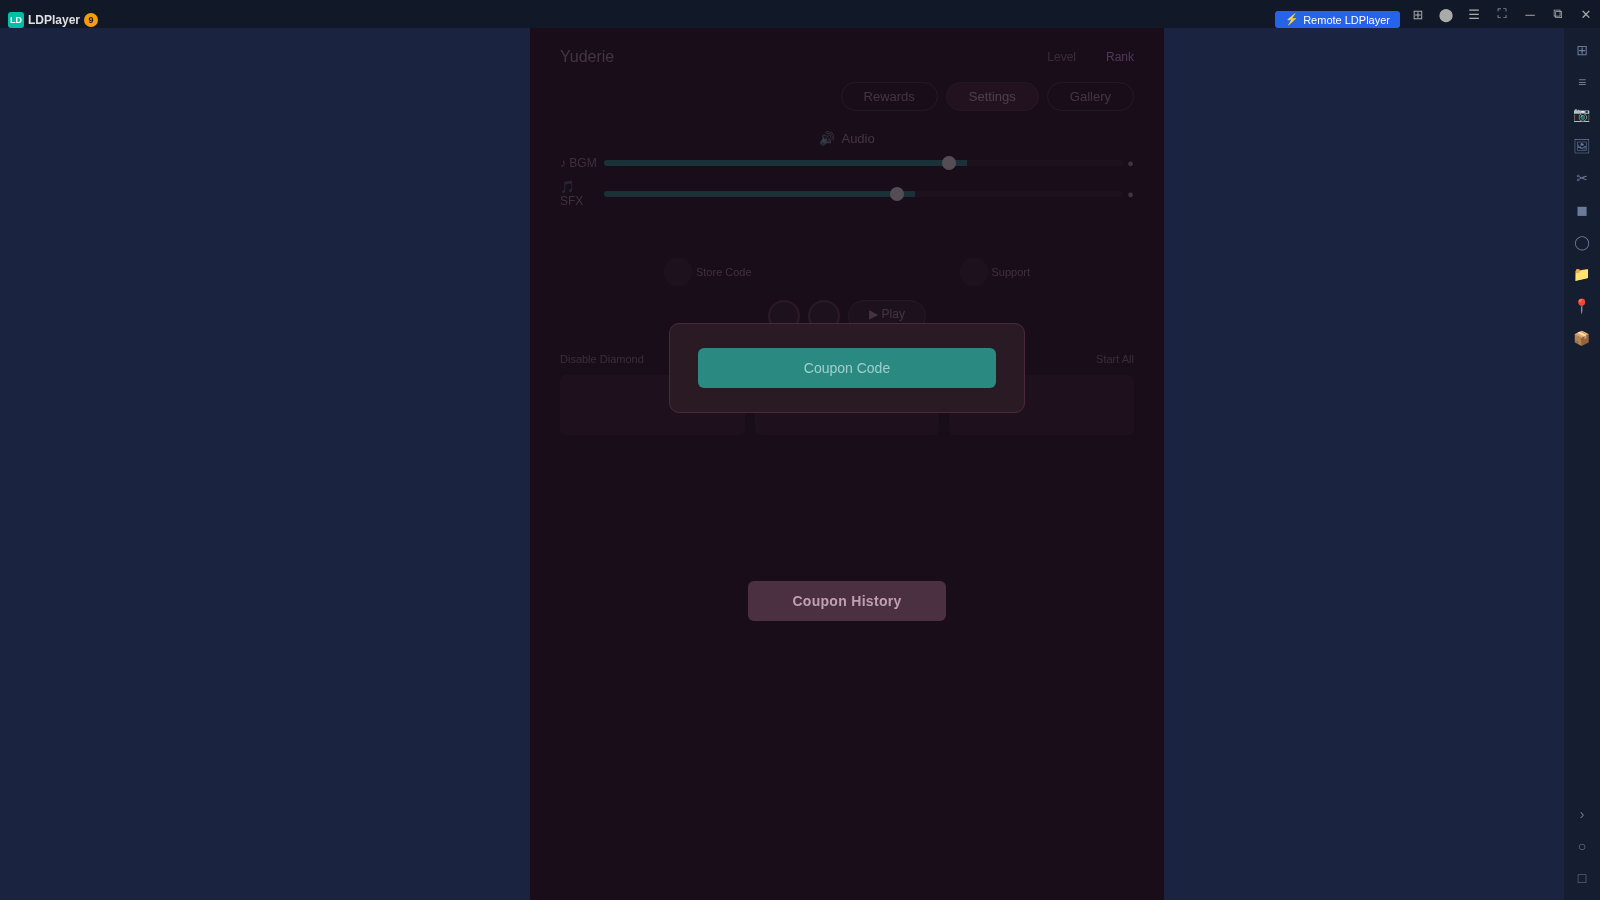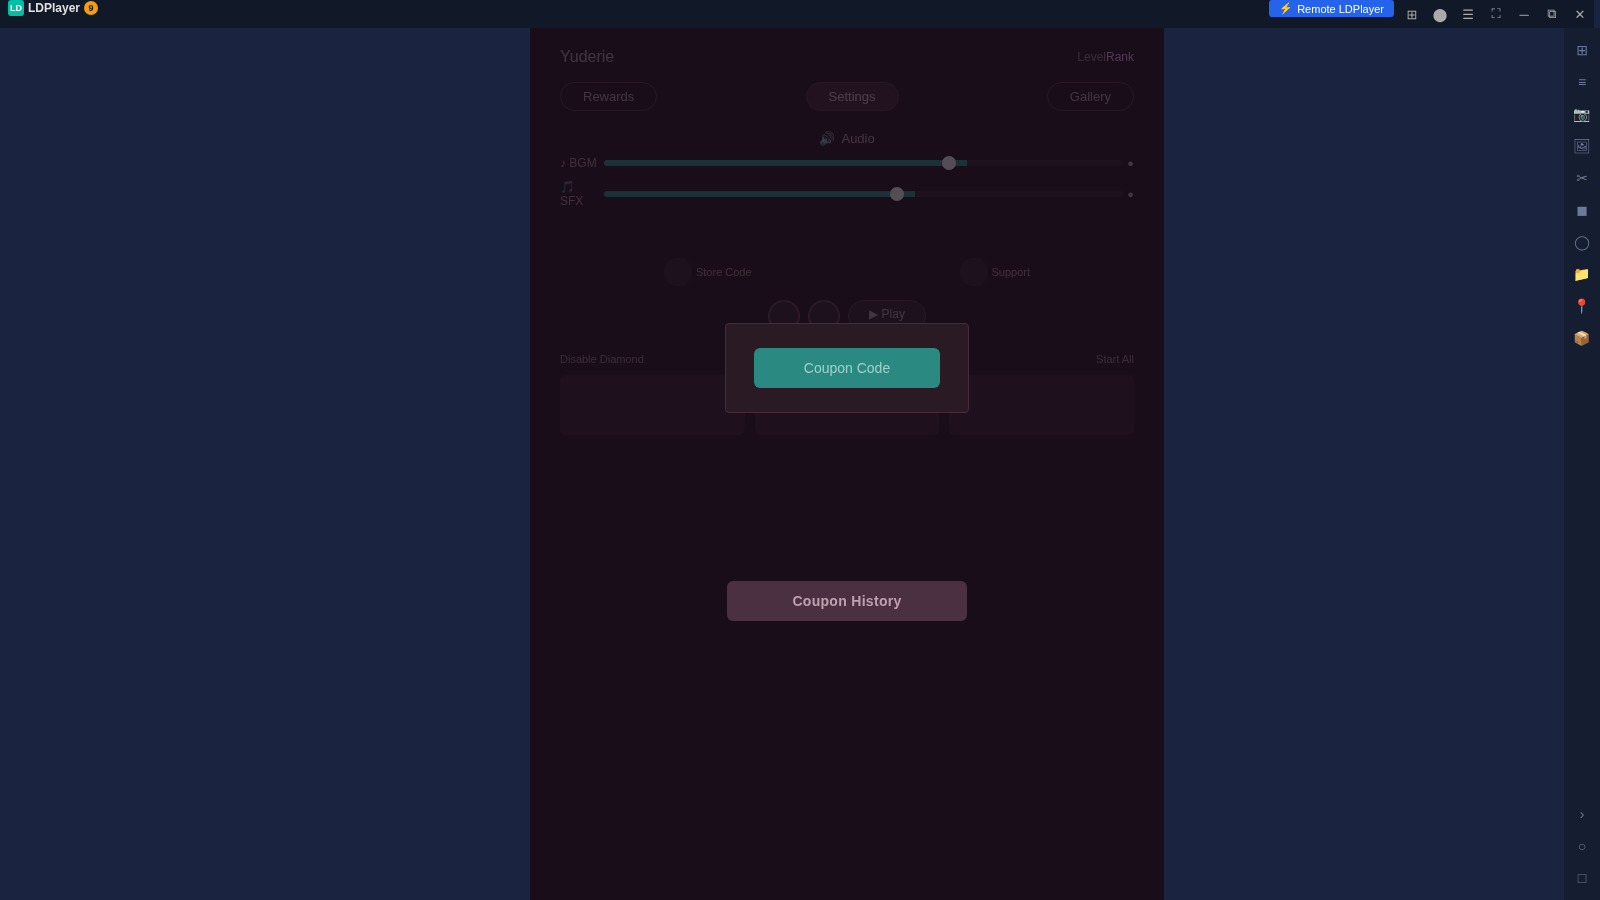--- a/index.html
+++ b/index.html
@@ -8,25 +8,25 @@
       height: 900px;
       overflow: hidden;
       background: #1a2340;
       font-family: 'Segoe UI', Arial, sans-serif;
       position: relative;
     }
 
     
     .titlebar {
       position: absolute;
-      top: 0; left: 0; right: 6px;
+      top: 0; left: 0; right: 0;
       height: 28px;
       background: #111827;
       display: flex;
-      align-items: flex-start;
+      align-items: flex-end;
       z-index: 100;
     }
     .titlebar-logo {
       display: flex;
       align-items: center;
       gap: 4px;
       padding: 0 8px;
       font-size: 12px;
       color: #e0e0e0;
       font-weight: bold;
@@ -152,22 +152,22 @@
       justify-content: space-between;
       align-items: center;
       margin-bottom: 16px;
     }
     .bg-title {
       color: #c0a0b0;
       font-size: 16px;
     }
     .bg-tab-bar {
       display: flex;
-      justify-content: space-between;
-      gap: 0;
+      justify-content: flex-end;
+      gap: 8px;
       width: 100%;
       margin-bottom: 20px;
     }
     .bg-tab {
       padding: 6px 22px;
       border-radius: 20px;
       font-size: 13px;
       color: #c0a0b0;
       border: 1px solid #5a3a4a;
     }
@@ -254,23 +254,23 @@
       display: flex;
       align-items: center;
       justify-content: center;
       z-index: 10;
     }
 
     
     .coupon-modal {
       background: #2a1a24;
       border: 1px solid #4a2a3a;
-      border-radius: 4px;
+      border-radius: 10px;
       padding: 24px 28px;
-      width: 244px;
+      width: 356px;
       display: flex;
       flex-direction: column;
       align-items: center;
       gap: 18px;
       position: absolute;
       top: 38%;
       left: 50%;
       transform: translate(-50%, -40%);
     }
 
@@ -301,21 +301,21 @@
       cursor: pointer;
       letter-spacing: 0.5px;
     }
 
     
     .coupon-history-btn {
       position: absolute;
       bottom: 32%;
       left: 50%;
       transform: translateX(-50%);
-      width: 240px;
+      width: 198px;
       padding: 12px 0;
       background: #4a3040;
       border: none;
       border-radius: 6px;
       color: #c0a0b0;
       font-size: 14px;
       font-weight: 600;
       cursor: pointer;
       letter-spacing: 0.3px;
       text-align: center;
@@ -356,21 +356,21 @@
 
 <div class="main-area">
 
   <div class="left-panel"></div>
 
   <div class="center-panel">
 
     <div class="bg-content">
       <div class="bg-header">
         <span class="bg-title">Yuderie</span>
-        <div style="display:flex;">
+        <div style="display:flex;gap:30px;">
           <span style="color:#a08090;font-size:12px;">Level</span>
           <span style="color:#f0abfc;font-size:12px;">Rank</span>
         </div>
       </div>
       <div class="bg-tab-bar">
         <div class="bg-tab">Rewards</div>
         <div class="bg-tab active">Settings</div>
         <div class="bg-tab">Gallery</div>
       </div>
       <div class="bg-section-title">

